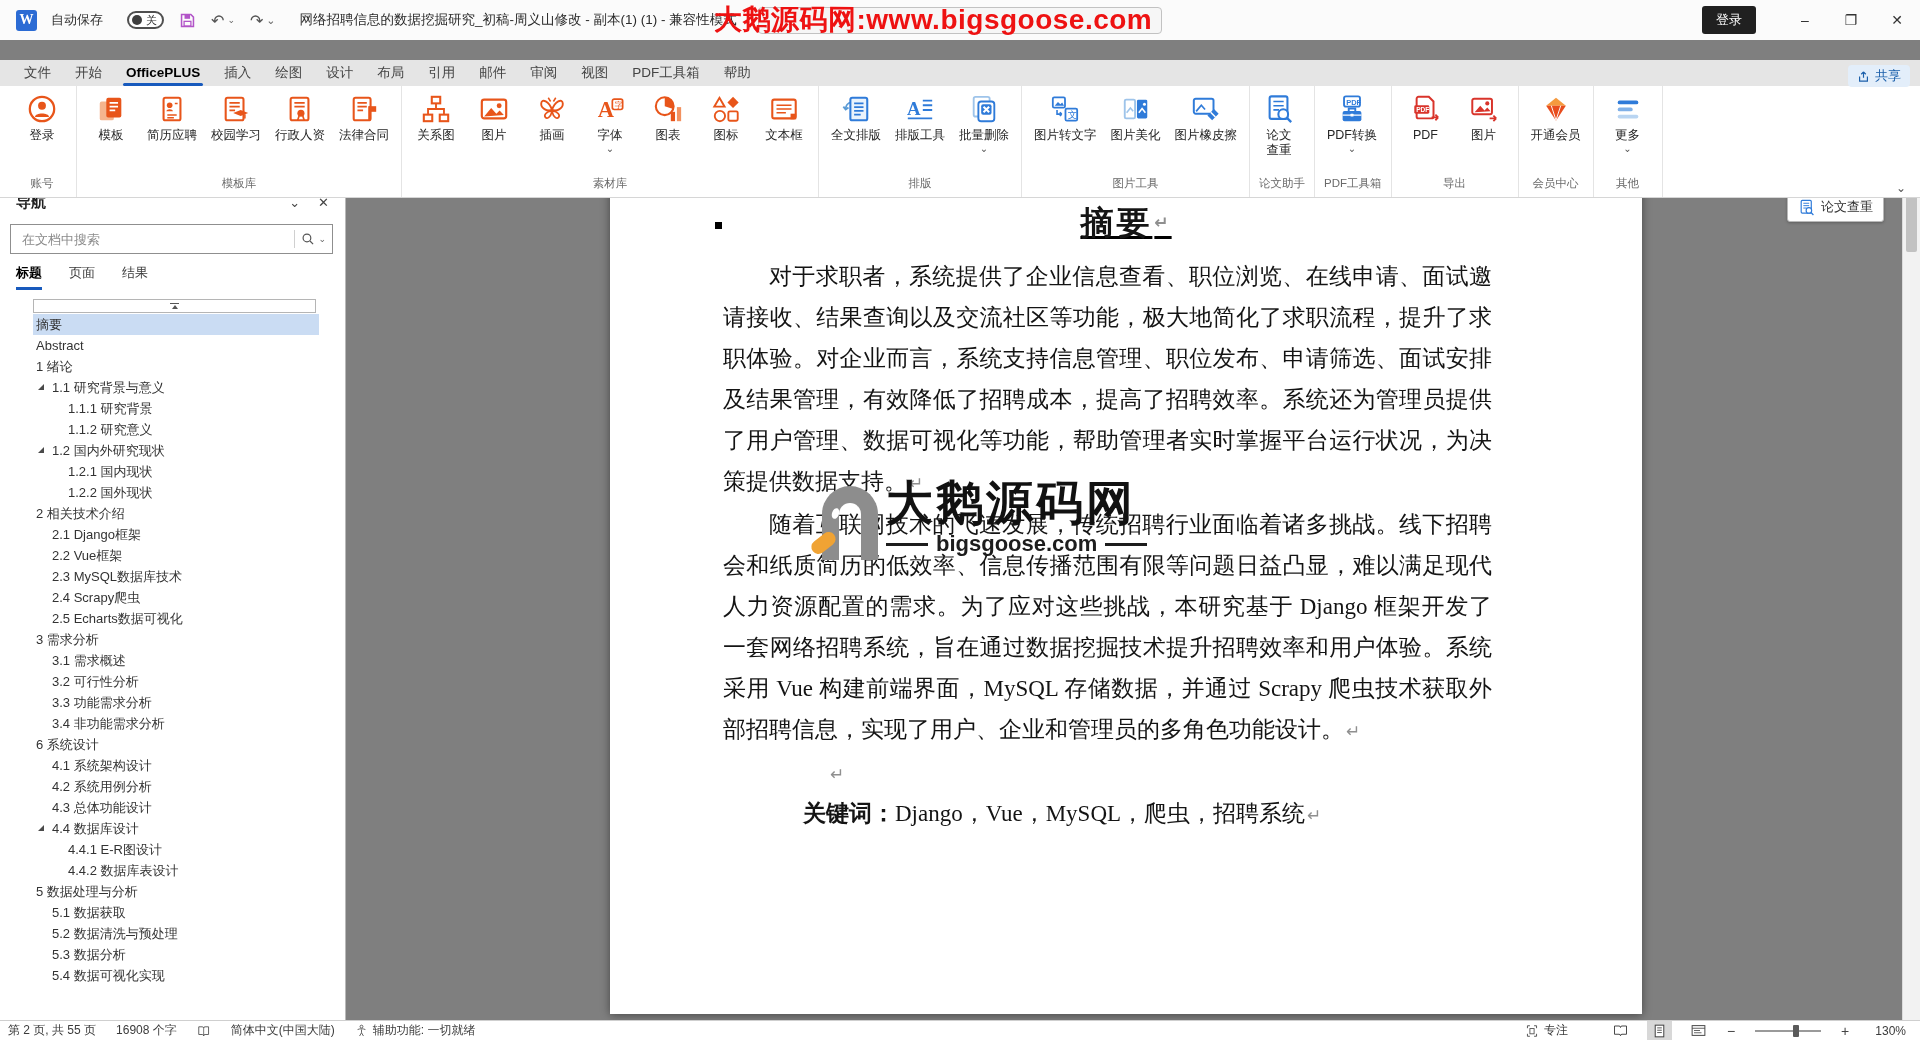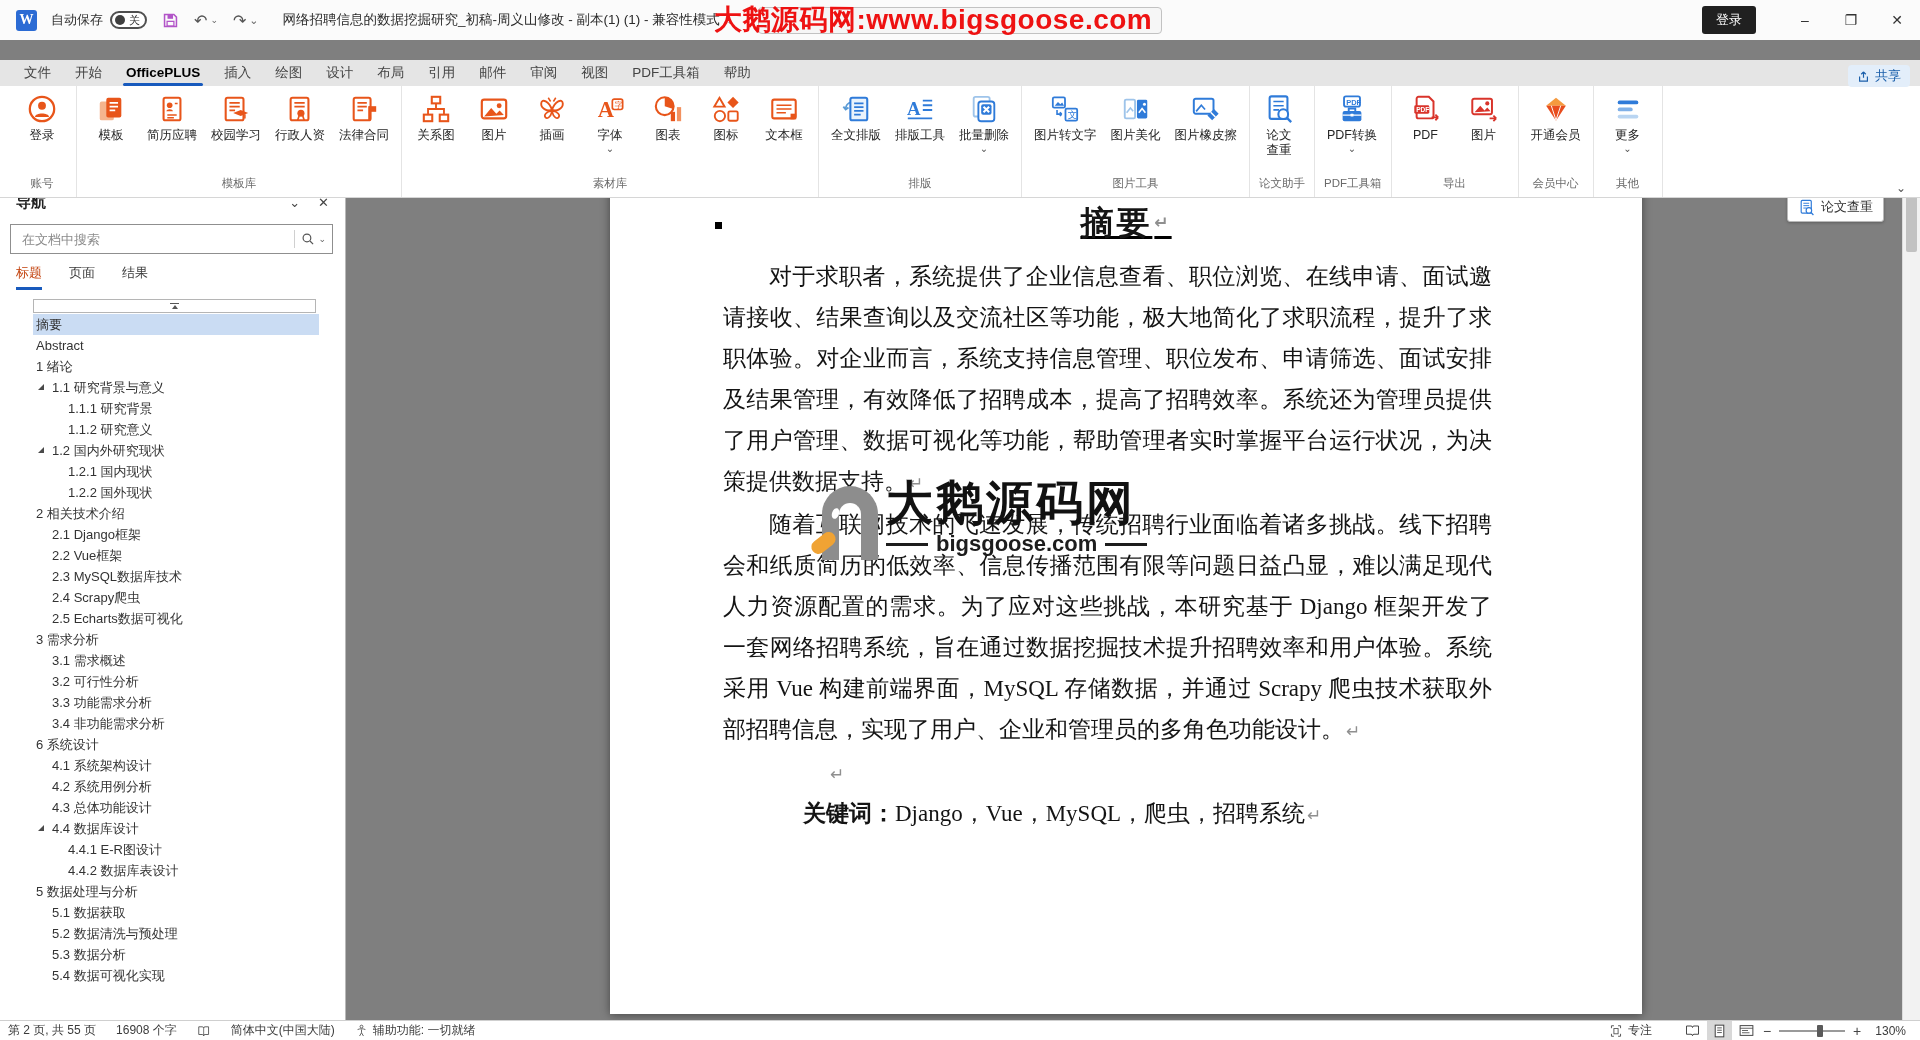--- a/index.html
+++ b/index.html
@@ -3,21 +3,21 @@
 <meta charset="utf-8">
 <style>
   html,body{margin:0;padding:0;}
   body{width:1920px;height:1040px;position:relative;overflow:hidden;background:#7f7f7f;
        font-family:"Liberation Sans",sans-serif;-webkit-font-smoothing:antialiased;}
   
   #titlebar{height:40px;background:#fbfbfb;display:flex;align-items:center;position:relative;z-index:20;}
   .word-logo{width:21px;height:21px;background:#2b6bd4;border-radius:3px;color:#fff;font-weight:bold;
              font-family:"Liberation Serif",serif;font-size:14px;display:flex;align-items:center;
              justify-content:center;margin:0 14px 0 16px;}
-  .autosave{display:flex;align-items:center;gap:7px;font-size:13px;color:#333;}
+  .autosave{display:flex;align-items:center;gap:24px;font-size:13px;color:#333;}
   .toggle{width:37px;height:18px;border:2px solid #4f4f4f;border-radius:10px;display:flex;align-items:center;
           padding:0 3px;gap:4px;box-sizing:border-box;background:#fff;}
   .knob{width:10px;height:10px;background:#3f3f3f;border-radius:50%;}
   .tg-state{font-size:11px;color:#333;line-height:11px;}
   .tb-ic{margin-left:15px;color:#555;font-size:16px;display:flex;align-items:center;}
   .tb-caret{font-size:9px;color:#666;margin-left:3px;}
   .doc-name{margin-left:24px;font-size:13.5px;color:#2b2b2b;white-space:nowrap;}
   .tb-search{position:absolute;left:758px;top:7px;width:402px;height:25px;border:1px solid #c2c2c2;
              background:#f6f6f6;border-radius:4px;z-index:1;}
   .tb-banner{position:absolute;left:714px;top:1px;font-size:28px;font-weight:800;color:#ee1212;
@@ -54,21 +54,21 @@
   .nav-title{font-weight:bold;font-size:15px;color:#1f1f1f;flex:1;}
   .nav-hicon{color:#444;font-size:13px;margin-left:18px;}
   .nav-search{margin:8px 12px 10px 10px;height:30px;border:1px solid #8f8f8f;display:flex;align-items:center;
               padding:0 6px 0 9px;box-sizing:border-box;}
   .nav-search input{border:none;outline:none;flex:1;font-size:13px;color:#333;background:transparent;
                     font-family:Liberation Sans, sans-serif;}
   .nav-search input::placeholder{color:#8a8a8a;}
   .nav-search .sep{width:1px;height:18px;background:#d0d0d0;margin:0 6px;}
   .nav-tabs{display:flex;gap:27px;margin:2px 0 0 16px;}
   .ntab{padding-bottom:5px;color:#3b3b3b;border-bottom:3px solid transparent;}
-  .ntab.active{color:#c2410c;font-weight:normal;border-bottom-color:#185abd;}
+  .ntab.active{color:#000000;font-weight:bold;border-bottom-color:#185abd;}
   .nav-scrolltop{margin:9px 0 1px 33px;width:283px;height:14px;border:1px solid #b5b5b5;display:flex;
                  flex-direction:column;align-items:center;justify-content:center;box-sizing:border-box;}
   .totop-line{width:9px;border-top:1.5px solid #555;}
   .totop-tri{width:0;height:0;border-left:3.5px solid transparent;border-right:3.5px solid transparent;
              border-bottom:4px solid #555;margin-top:1px;}
   .nitem{position:relative;height:21px;line-height:21px;margin-left:33px;width:283px;color:#333;
          white-space:nowrap;overflow:hidden;}
   .nitem.sel{background:#cadcf3;}
   .lvl1{padding-left:3px;} .lvl2{padding-left:19px;} .lvl3{padding-left:35px;}
   .tri{position:absolute;width:0;height:0;border-left:6px solid transparent;border-bottom:6px solid #4a4a4a;top:7px;} .lvl2 > .tri{left:5px;}
@@ -104,21 +104,21 @@
              transform:rotate(18deg);}
   .wm-text{margin-left:2px;}
   .wm-title{font-size:47px;font-weight:900;color:#111;letter-spacing:3px;line-height:50px;}
   .wm-sub{display:flex;align-items:center;justify-content:center;gap:8px;margin-top:3px;color:#1d1d1d;
           font-weight:bold;font-size:22px;}
   .wm-line{width:42px;height:3px;background:#1d1d1d;}
   
   #statusbar{position:absolute;left:0;right:0;bottom:0;height:20px;background:#fff;border-top:1px solid #cfcfcf;
              display:flex;align-items:center;font-size:12px;color:#3b3b3b;padding:0 8px;z-index:30;box-sizing:border-box;}
   .sb-item{margin-right:20px;display:flex;align-items:center;gap:5px;white-space:nowrap;}
-  .sb-right{margin-left:auto;display:flex;align-items:center;}
+  .sb-right{margin-left:auto;display:flex;align-items:center;gap:12px;}
   .sb-viewbtn{width:25px;height:19px;display:flex;align-items:center;justify-content:center;margin-left:2px;}
   .sb-viewbtn.active{background:#d8d8d8;}
   .sb-zoomsign{font-size:14px;color:#444;margin:0 4px;}
   .sb-slider{width:66px;height:2px;background:#9a9a9a;position:relative;margin:0 4px;}
   .sb-thumb{position:absolute;left:38px;top:-5px;width:6px;height:12px;background:#5a5a5a;border-radius:1px;}
   .sb-zoom{margin-left:10px;margin-right:6px;}
 </style>
 </head>
 <body>
 

